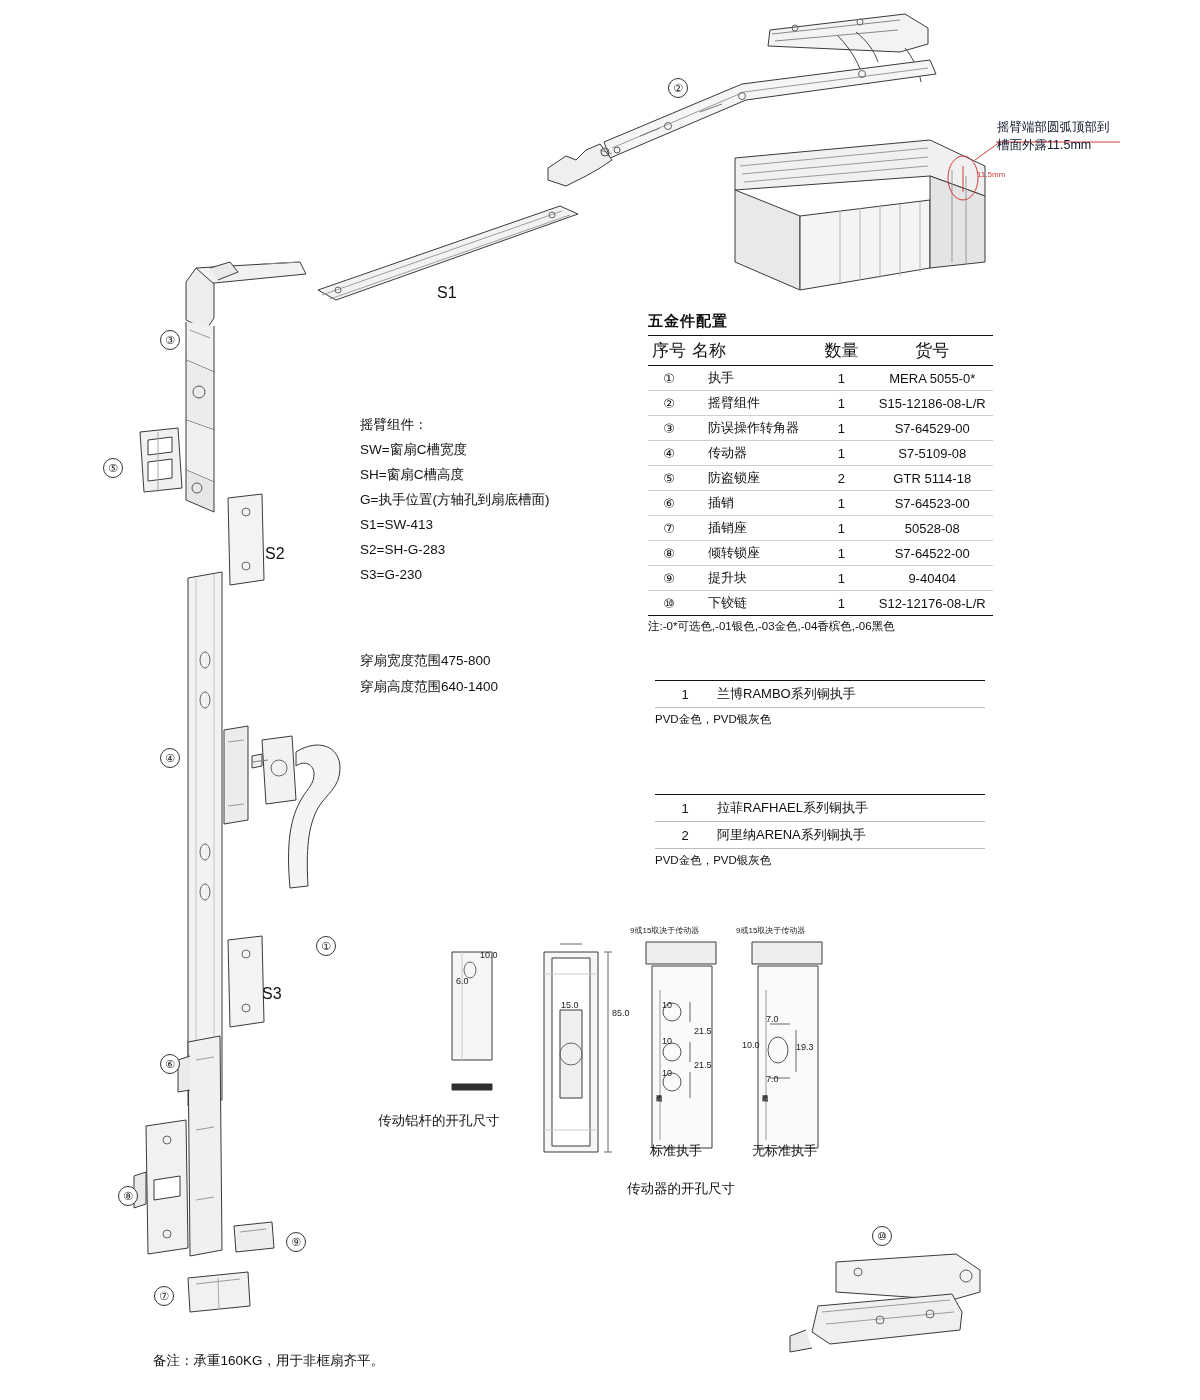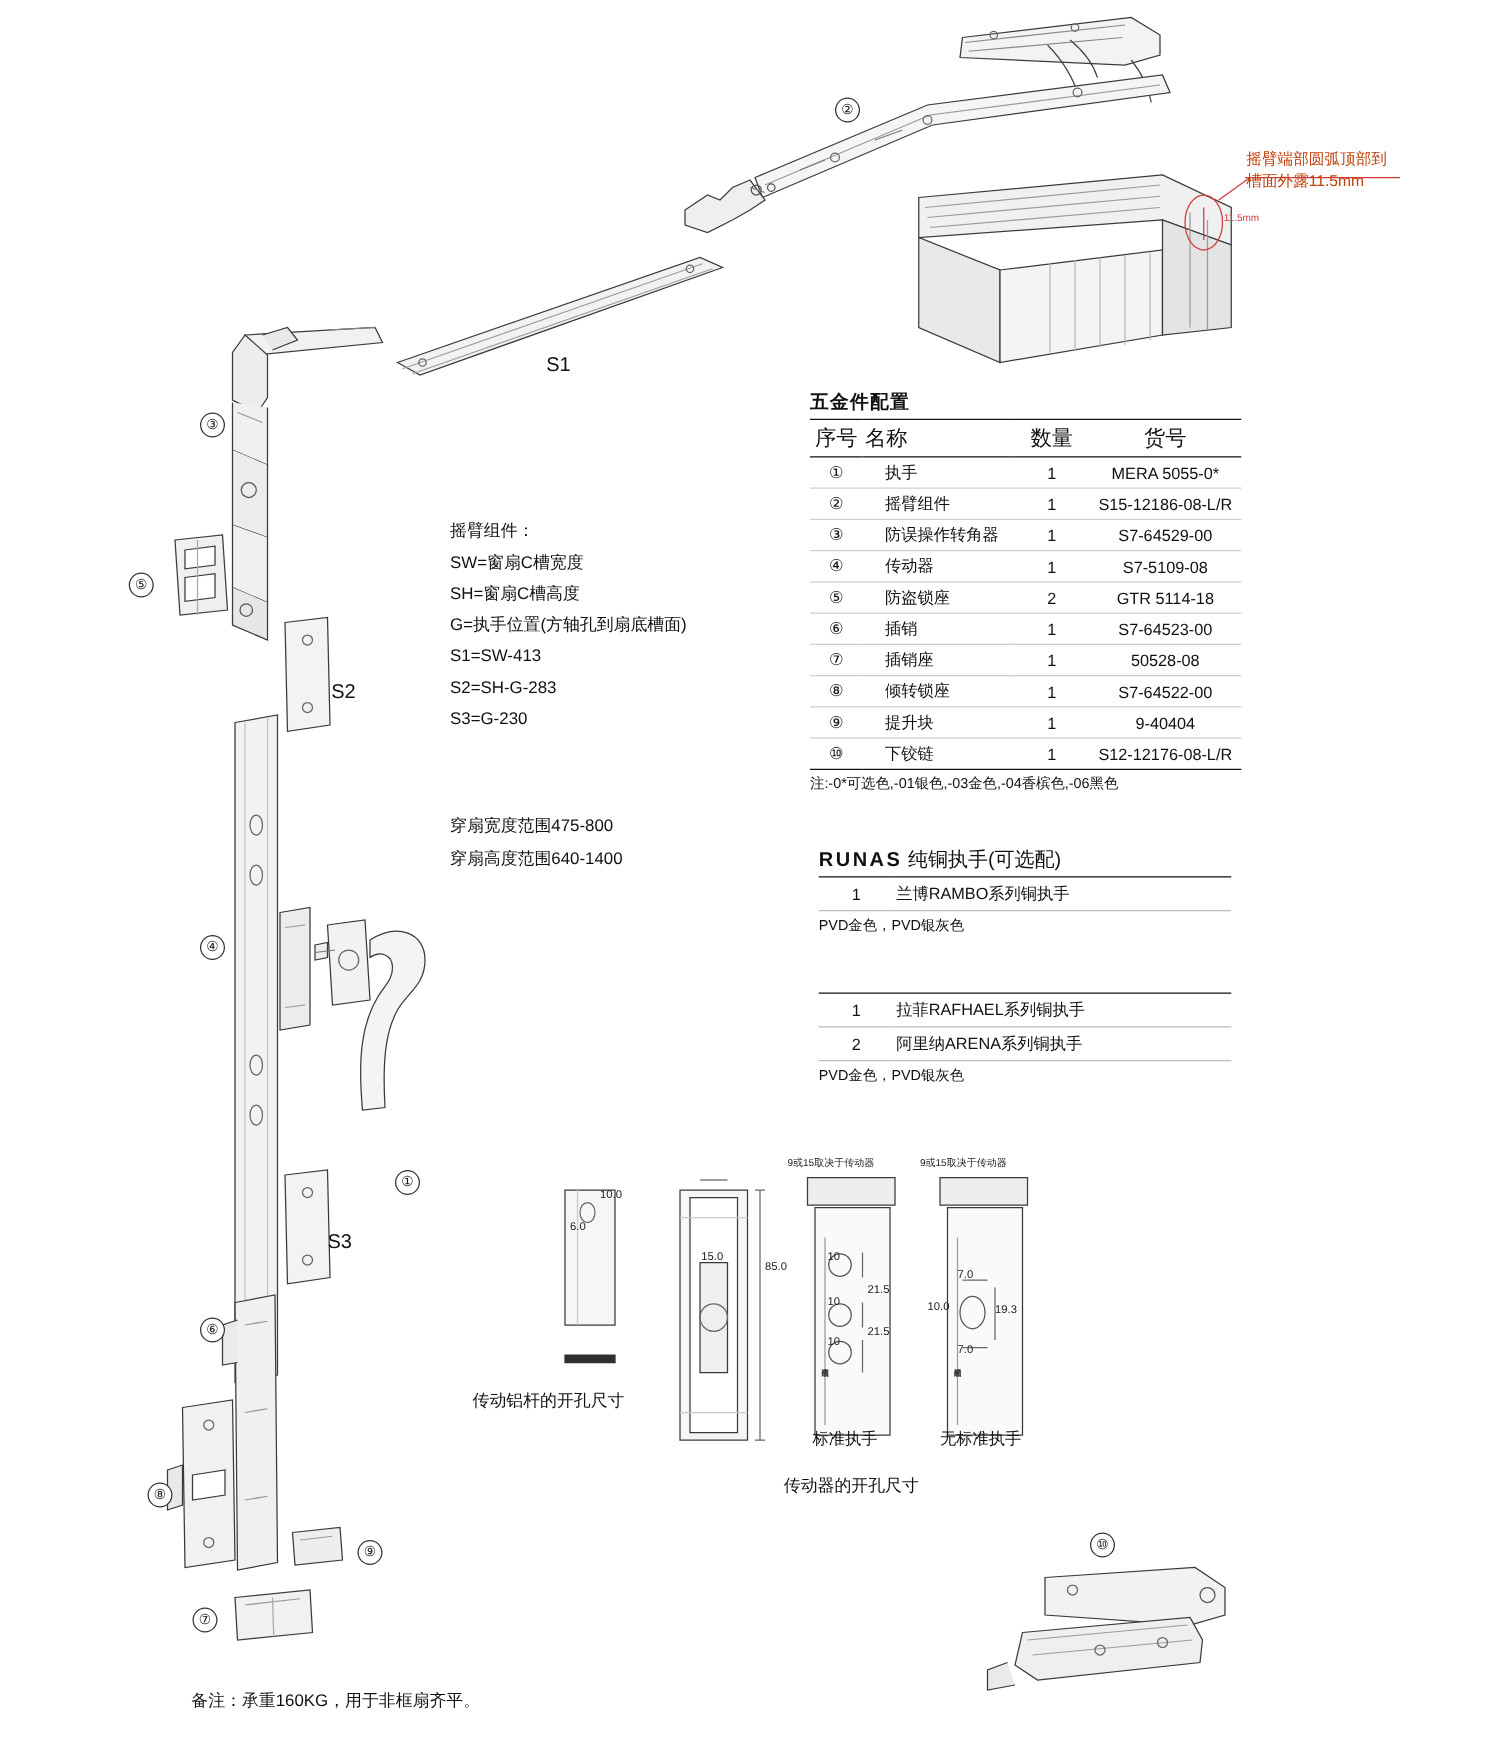--- a/index.html
+++ b/index.html
@@ -239,25 +239,25 @@
       <path d="M752 942 L822 942 L822 964 L752 964 Z" fill="#eeeeee"></path>
       <path d="M758 966 L818 966 L818 1148 L758 1148 Z" fill="#fafafa"></path>
       <ellipse cx="778" cy="1050" rx="10" ry="13" stroke="#555"></ellipse>
       <path d="M766 990 L766 1140" stroke="#999"></path>
       <path d="M796 1030 L796 1072" stroke="#666"></path>
       <path d="M770 1024 L790 1024 M770 1078 L790 1078" stroke="#666"></path>
     </g>
   </g>
 </svg>
 
-<div class="abs redtxt" style="left:997px;top:118px;width:190px;color:#c2410c;">
+<div class="abs redtxt" style="left:997px;top:118px;width:190px;color:#0f172a;">
   <div>摇臂端部圆弧顶部到</div>
   <div>槽面外露11.5mm</div>
 </div>
-<div class="abs" style="left:947px;top:170px;font-size:8px;color:#d23b3b;padding-left:32px;">
+<div class="abs" style="left:977px;top:170px;font-size:8px;color:#d23b3b;">
   <span>11.5mm</span>
 </div>
 
 <div class="abs circnum" style="left:668px;top:78px;">
     <span>②</span>
   </div>
 <div class="abs circnum" style="left:160px;top:330px;">
     <span>③</span>
   </div>
 <div class="abs circnum" style="left:103px;top:458px;">
@@ -375,24 +375,20 @@
         <td class="c-name">下铰链</td>
         <td class="c-qty">1</td>
         <td class="c-code">S12-12176-08-L/R</td>
       </tr>
     </tbody>
   </table>
   <div class="note">注:-0*可选色,-01银色,-03金色,-04香槟色,-06黑色</div>
 </div>
 
 <div class="abs brandblk" style="left:655px;top:678px;width:330px;">
-  <div class="bhead">
-    <span class="blogo">RUNAS</span>
-    <span>纯铜执手(可选配)</span>
-  </div>
   <table>
     <tbody>
         <tr>
       <td>1</td>
       <td>兰博RAMBO系列铜执手</td>
     </tr>
   </tbody>
     </table>
   <div class="sub">PVD金色，PVD银灰色</div>
 </div>

